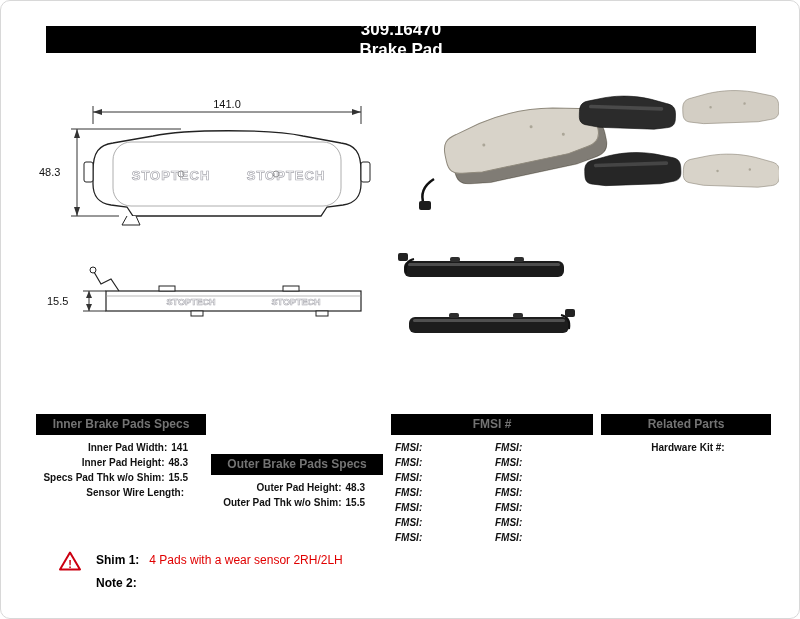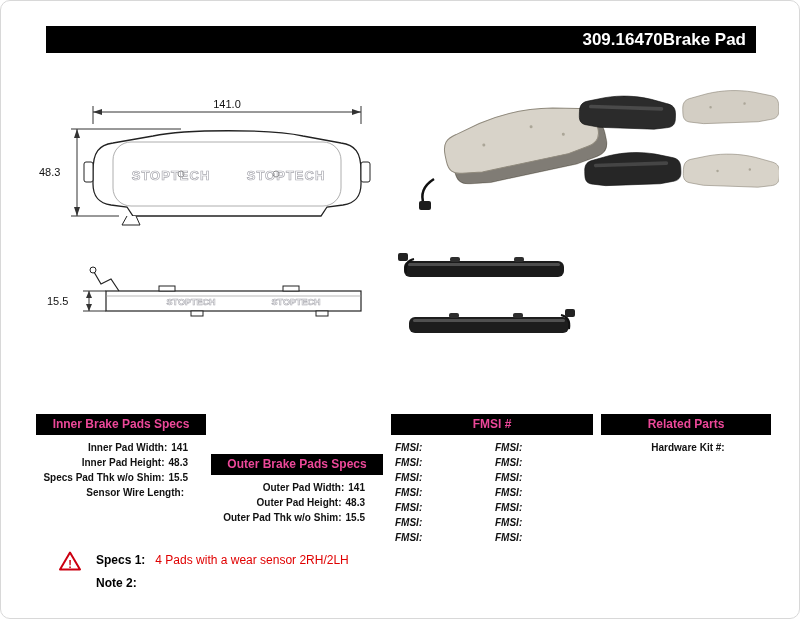--- a/index.html
+++ b/index.html
@@ -3,32 +3,32 @@
 <meta charset="utf-8">
 <style>
   html,body { margin:0; padding:0; background:#ffffff; }
   .page {
     position:relative; width:800px; height:619px; box-sizing:border-box;
     background:#fff; border:1px solid #d8d8d8; border-radius:10px;
     font-family:"Liberation Sans", sans-serif; overflow:hidden;
   }
   .header-bar {
     position:absolute; top:25px; left:45px; width:710px; height:27px;
-    background:#000; color:#fff; display:flex; justify-content:flex-end;
+    background:#000; color:#fff; display:flex; justify-content:center;
     align-items:center; padding:0 10px; box-sizing:border-box;
-    font-weight:bold; font-size:17px;
+    font-weight:bold; font-size:17px;flex-direction:column;
   }
   svg { position:absolute; }
   .front-view { left:30px; top:95px; }
   .plan-view  { left:30px; top:258px; }
   .photos     { left:378px; top:78px; }
 
   .col { position:absolute; top:413px; }
   .col .th {
-    background:#000; color:#ec4899; font-weight:bold; font-size:12px;
+    background:#000; color:#737373; font-weight:bold; font-size:12px;
     text-align:center; height:21px; line-height:21px;
   }
   .col-inner   { left:35px;  width:170px; }
   .col-outer   { left:210px; width:172px;margin-top:40px; }
   .col-fmsi    { left:390px; width:202px; }
   .col-related { left:600px; width:170px; }
 
   .rows { padding-top:5px; }
   .spec-row {
     font-size:10px; font-weight:bold; color:#111; line-height:15px;
@@ -168,21 +168,20 @@
       <div class="spec-row"><span class="lbl">Inner Pad Width:</span><span class="val">141</span></div>
       <div class="spec-row"><span class="lbl">Inner Pad Height:</span><span class="val">48.3</span></div>
       <div class="spec-row"><span class="lbl">Specs Pad Thk w/o Shim:</span><span class="val">15.5</span></div>
       <div class="spec-row"><span class="lbl">Sensor Wire Length:</span><span class="val"></span></div>
     </div>
   </div>
 
   <div class="col col-outer">
     <div class="th">Outer Brake Pads Specs</div>
     <div class="rows">
-      <div class="spec-row"><span class="lbl">Outer Pad Width:</span><span class="val">141</span></div>
       <div class="spec-row"><span class="lbl">Outer Pad Height:</span><span class="val">48.3</span></div>
       <div class="spec-row"><span class="lbl">Outer Pad Thk w/o Shim:</span><span class="val">15.5</span></div>
     </div>
   </div>
 
   <div class="col col-fmsi">
     <div class="th">FMSI #</div>
     <div class="fmsi-grid">
       <div class="fmsi-sub fmsi-left">
         <div class="fmsi-row">FMSI:</div>
@@ -210,21 +209,21 @@
     <div class="rows">
       <div class="rel-row"><span class="lbl">Hardware Kit #:</span><span class="val"></span></div>
     </div>
   </div>
 
   <svg class="warning-icon" width="22" height="20" viewBox="0 0 22 20">
     <path d="M11,1.5 L21,18.5 L1,18.5 Z" fill="#fff" stroke="#cc0011" stroke-width="2" stroke-linejoin="round"></path>
     <text x="11" y="16.5" text-anchor="middle" font-size="11" font-weight="bold" fill="#cc0011">!</text>
   </svg>
   <div class="note-line note1">
-    <span class="note-label">Specs 1:</span>
+    <span class="note-label">Shim 1:</span>
     <span class="note-red">4 Pads with a wear sensor 2RH/2LH</span>
   </div>
   <div class="note-line note2">
     <span class="note-label">Note 2:</span>
     <span class="note-red"></span>
   </div>
 
 </div>
 
 </body></html>

